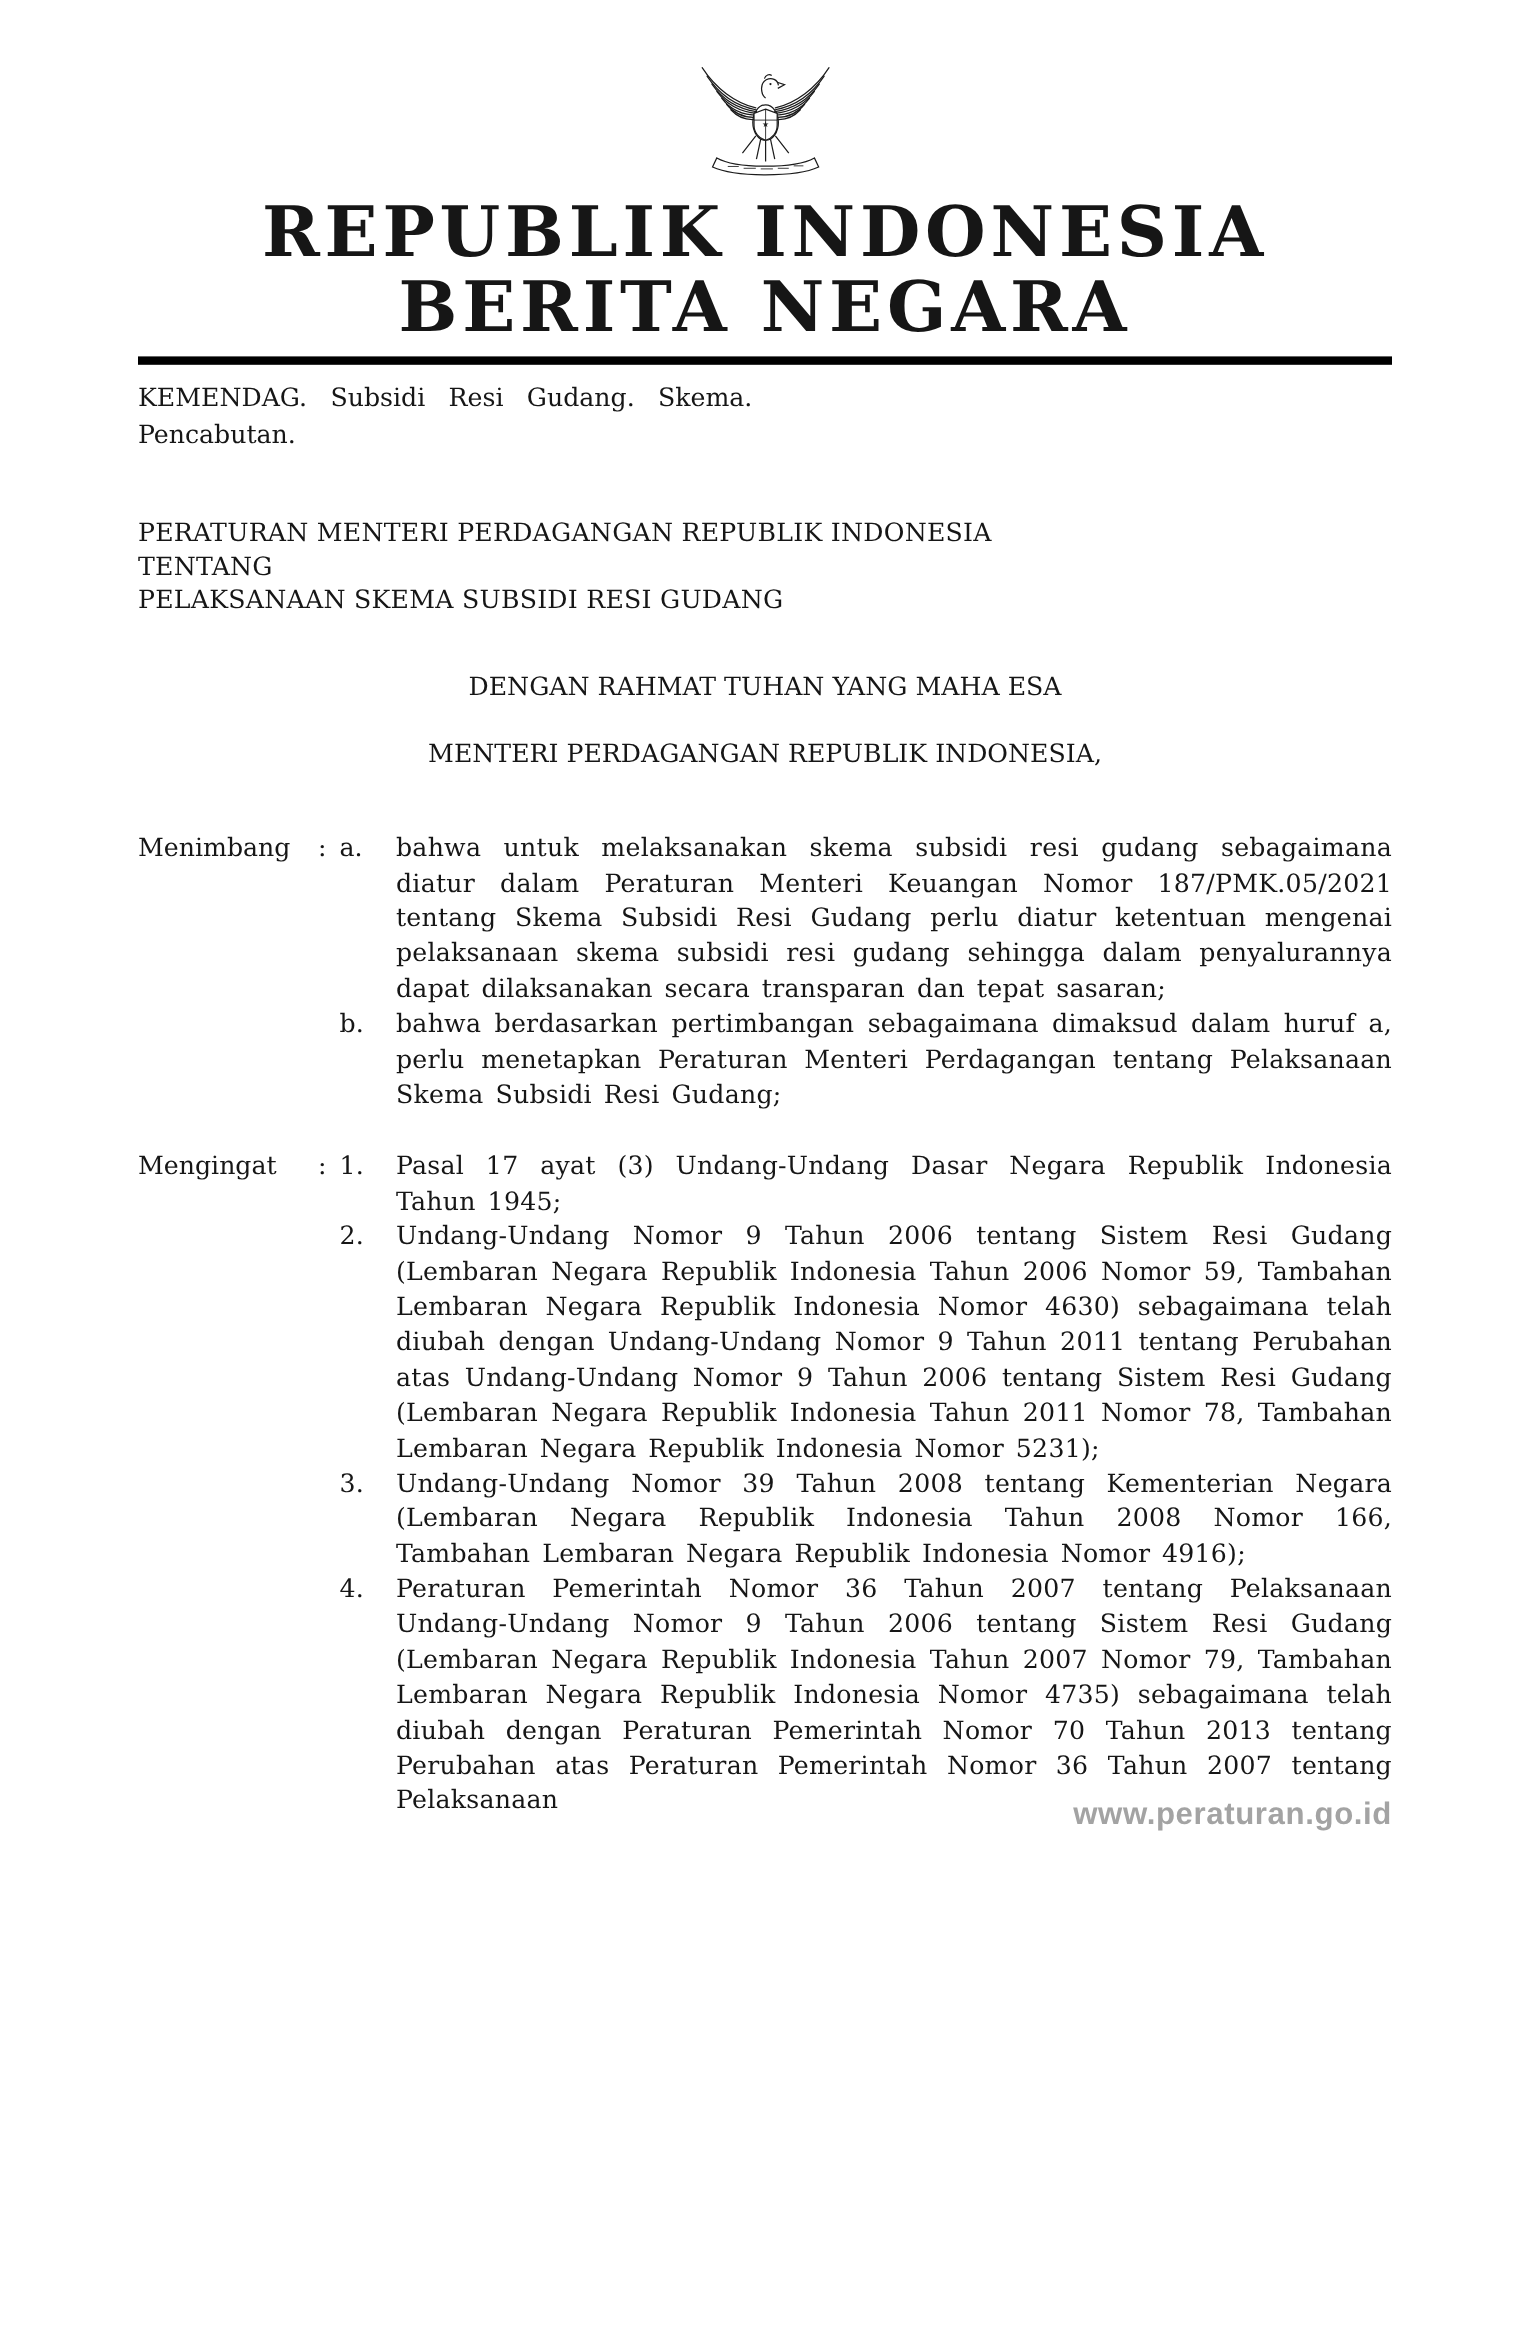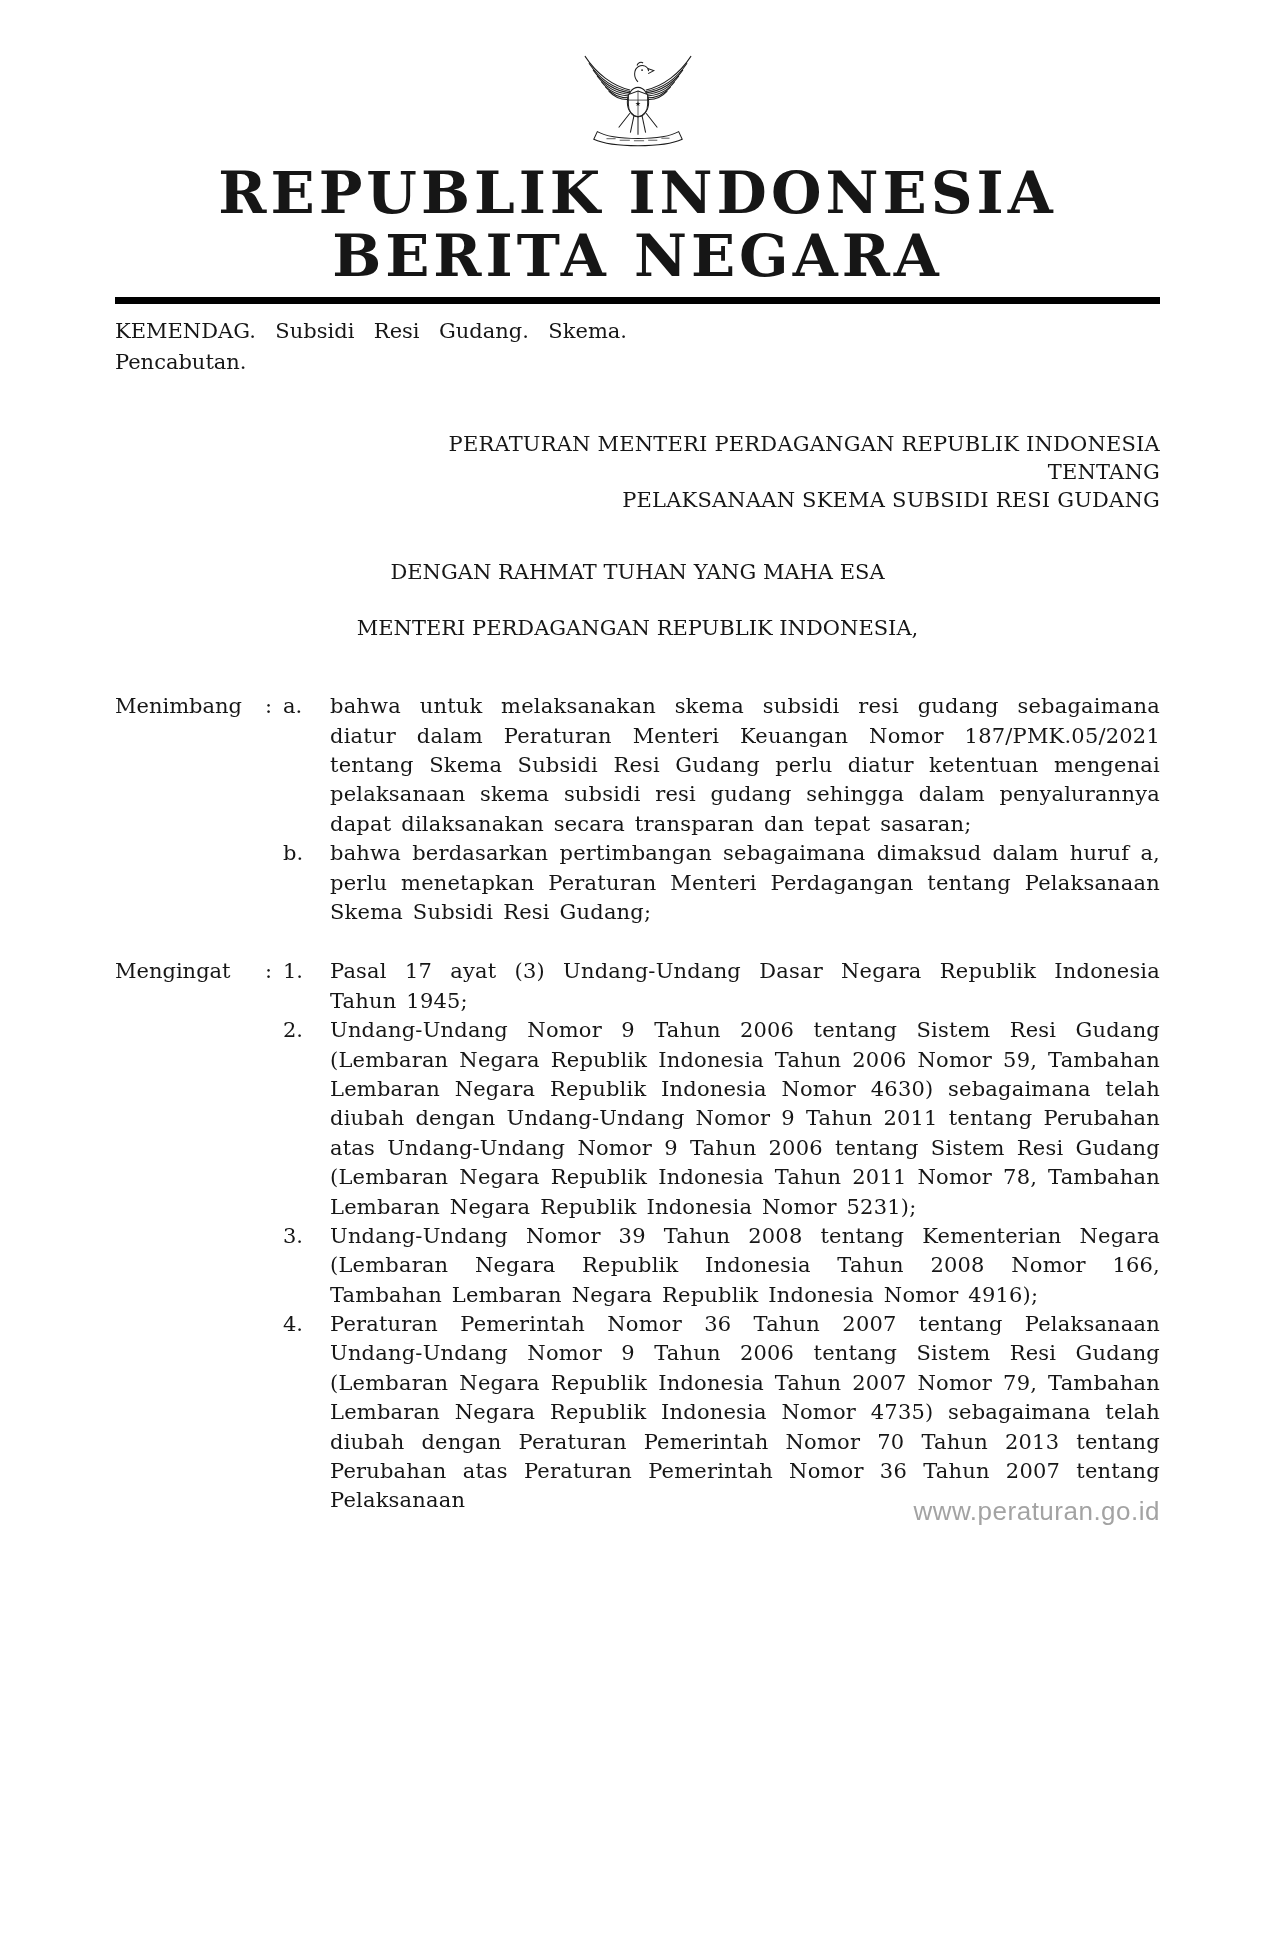--- a/index.html
+++ b/index.html
@@ -45,21 +45,21 @@
   }
   .header-no { width: 286px; flex: none; }
   .header-subject {
     width: 512px;
     flex: none;
     text-align: justify;
     word-spacing: 6px;
   }
   .title-block {
     margin-top: 54px;
-    text-align: right;
+    text-align: left;
     font-size: 21px;
     line-height: 1.32;
     letter-spacing: 0.2px;
   }
   .title-block span { display: block; }
   .invocation { margin-top: 46px; text-align: center; font-size: 21px; }
   .authority  { margin-top: 32px; text-align: center; font-size: 21px; }
   .clause-section {
     font-size: 21px;
     line-height: 1.4;
@@ -77,20 +77,21 @@
     letter-spacing: 0.2px;
   }
   .watermark {
     position: absolute;
     top: 1496px;
     right: 115px;
     font-family: "Liberation Sans", sans-serif;
     font-size: 26px;
     color: #a3a3a3;
     letter-spacing: 0.5px;
+    font-weight: bold;
   }
 </style>
 </head>
 <body>
 
 <div class="page">
 
   <div class="emblem-wrap">
     <svg viewBox="0 0 240 240" width="122" height="122" aria-hidden="true">
       <g transform="translate(0,14)">

